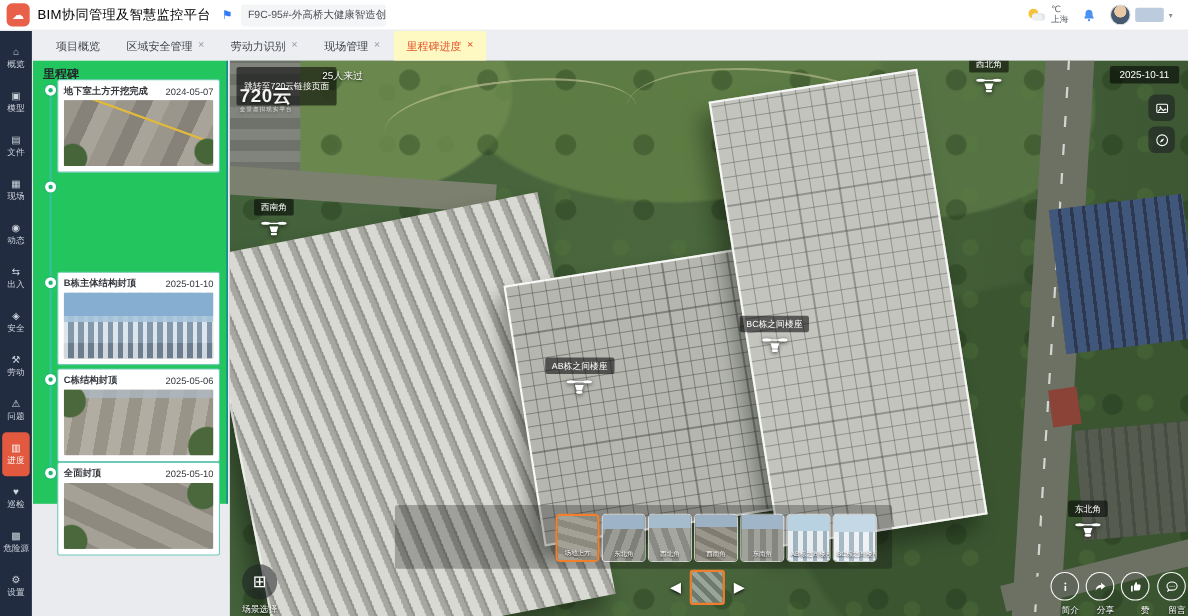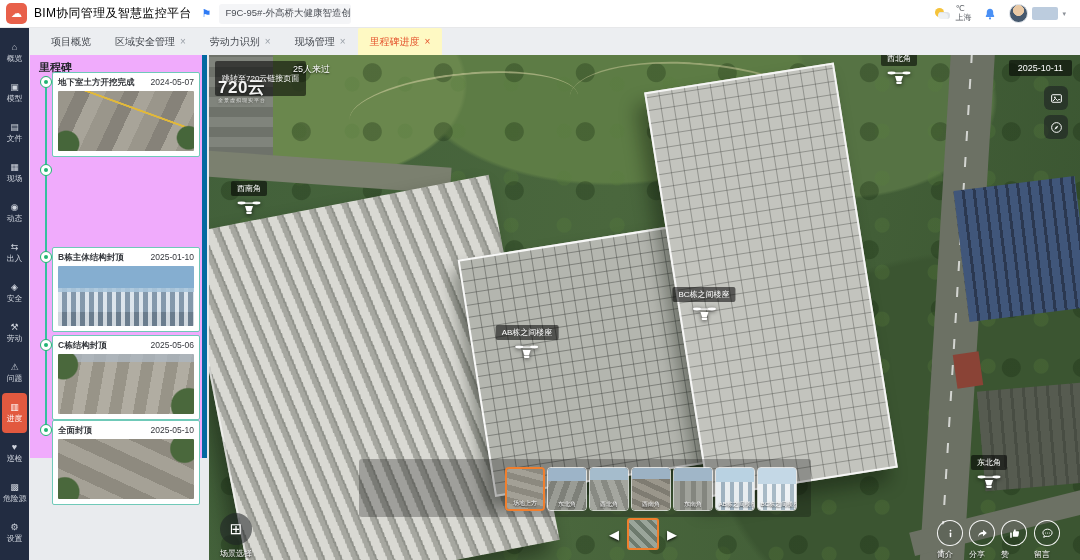--- a/index.html
+++ b/index.html
@@ -33,27 +33,27 @@
   .side-item.active{background:#e2593f;border-radius:4px;width:25px;margin-left:2px;color:#fff}
 
   
   .tabbar{position:absolute;left:29px;top:28px;width:1051px;height:27px;background:#eceef1;display:flex;align-items:stretch;padding-left:10px;z-index:30}
   .tab{display:flex;align-items:center;gap:5px;padding:0 12px;font-size:10px;color:#42464d;cursor:pointer}
   .tab .tclose{color:#9aa0a8;font-size:10px}
   .tab.active{background:#fef9c3;color:#e4532c;border-radius:2px 2px 0 0}
   .tab.active .tclose{color:#e4532c}
 
   
-  .panel{position:absolute;left:30px;top:55px;width:177px;height:403px;background:#f0abfc;border-right:5px solid #0369a1;z-index:20}
+  .panel{position:absolute;left:30px;top:55px;width:177px;height:403px;background:#22c55e;border-right:1px solid #0369a1;z-index:20}
   .panel-title{position:absolute;left:9px;top:5px;font-size:11px;font-weight:bold;color:#23262b}
   .tl-line{position:absolute;left:15px;top:26px;width:2px;height:352px;background:#35c09e}
   .tl-dot{position:absolute;left:10px;width:12px;height:12px;border-radius:50%;border:1.5px solid #21b573;background:#fff}
   .tl-dot::after{content:"";position:absolute;left:2.5px;top:2.5px;width:4px;height:4px;border-radius:50%;background:#21b573}
   .mcard{position:absolute;left:22px;width:148px;height:85px;background:#fff;border:1px solid #6fc9b8;border-radius:2px;padding:4px 5px;cursor:pointer}
-  .mhead{display:flex;justify-content:space-between;align-items:flex-start;height:11px}
+  .mhead{display:flex;justify-content:space-between;align-items:center;height:11px}
   .mtitle{font-size:8.5px;font-weight:bold;color:#33363b;white-space:nowrap}
   .mdate{font-size:8.5px;color:#33363b;white-space:nowrap}
   .mimg{margin-top:3px;height:60px;border-radius:1px}
   .ph1{background:
     radial-gradient(circle at 6% 88%,#46663a 0 9%,transparent 10%),
     radial-gradient(circle at 96% 78%,#46663a 0 8%,transparent 9%),
     linear-gradient(20deg,transparent 63%,#e0b83c 63.5%,#e0b83c 65%,transparent 65.5%),
     repeating-linear-gradient(115deg,#9a968b 0 16px,#868279 16px 30px,#a8a499 30px 44px)}
   .ph2{background:
     linear-gradient(180deg,#a9bac9 0 10%,transparent 10%),
@@ -133,21 +133,21 @@
   .tp4{background:linear-gradient(180deg,#9cb2c4 0 26%,transparent 26%),repeating-linear-gradient(25deg,#9a968b 0 6px,#7f7c72 6px 11px)}
   .tp5{background:linear-gradient(180deg,#a0b6c8 0 30%,transparent 30%),repeating-linear-gradient(90deg,#a0a29b 0 6px,#84867f 6px 11px)}
   .tp6{background:linear-gradient(180deg,#b9d2e2 0 34%,transparent 34%),repeating-linear-gradient(90deg,#e8edf0 0 5px,#9fb2c0 5px 9px)}
   .tp7{background:linear-gradient(180deg,#c4d8e6 0 38%,transparent 38%),repeating-linear-gradient(90deg,#eef2f5 0 5px,#a8bac6 5px 9px)}
   .navctl{position:absolute;left:400px;top:463px;display:flex;align-items:center;gap:8px}
   .nav-arrow{color:#fff;font-size:13px;text-shadow:0 1px 3px #000;cursor:pointer}
   .nav-thumb{width:32px;height:32px;border:2px solid #ef7f2e;border-radius:3px;background:repeating-linear-gradient(45deg,#9aa59a 0 5px,#6d7a6d 5px 9px);cursor:pointer}
   .scene-select{position:absolute;left:8px;top:458px;display:flex;flex-direction:column;align-items:center;width:38px;cursor:pointer}
   .ss-circle{width:32px;height:32px;border-radius:50%;background:rgba(30,32,36,.55);color:#fff;font-size:15px;display:flex;align-items:center;justify-content:center}
   .ss-label{margin-top:3px;font-size:8px;color:#fff;text-shadow:0 1px 2px #000;white-space:nowrap}
-  .action{position:absolute;display:flex;flex-direction:column;align-items:flex-start;width:44px;transform:translateX(-50%);cursor:pointer}
+  .action{position:absolute;display:flex;flex-direction:column;align-items:flex-end;width:44px;transform:translateX(-50%);cursor:pointer}
   .ac-circle{width:26px;height:26px;border-radius:50%;border:1.5px solid rgba(255,255,255,.95);display:flex;align-items:center;justify-content:center;background:rgba(20,22,24,.12)}
   .ac-circle svg{width:13px;height:13px}
   .ac-label{margin-top:3px;font-size:8px;color:#fff;text-shadow:0 1px 2px #000;white-space:nowrap}
 </style>
 </head>
 <body>
 
 <div class="app">
 
   <div class="header">

